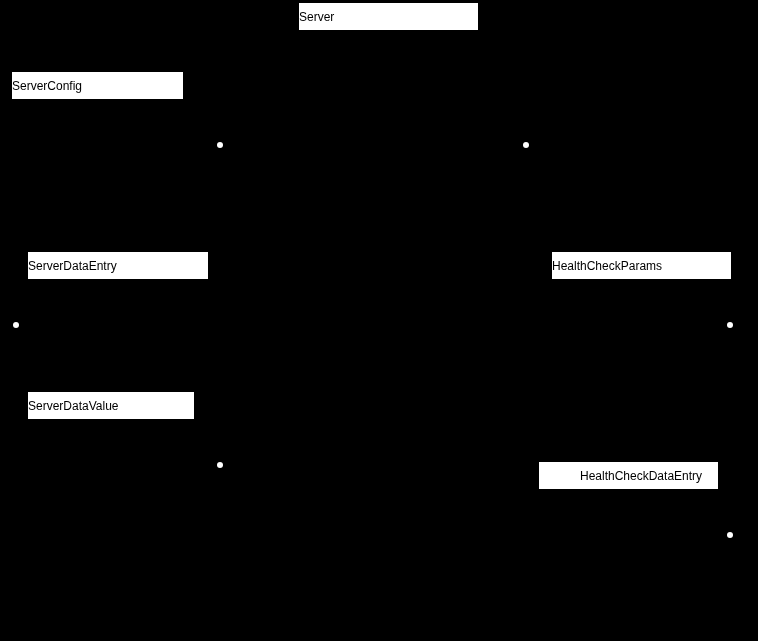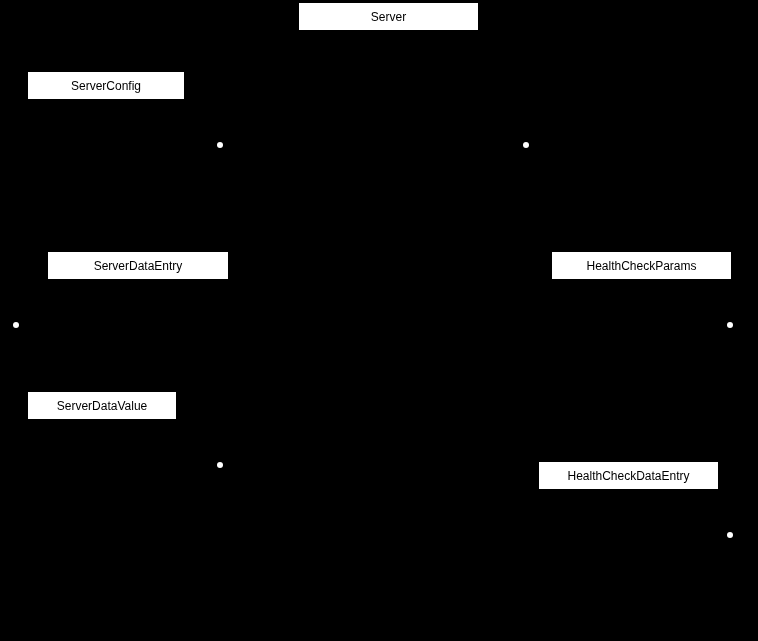--- a/index.html
+++ b/index.html
@@ -19,21 +19,21 @@
     background: #000000;
   }
   .node {
     position: absolute;
     width: 179px;
     height: 27px;
     background: #ffffff;
     color: #000000;
     display: flex;
     align-items: center;
-    justify-content: center;
+    justify-content: flex-start;
     box-sizing: border-box;
     font-family: "Liberation Sans", sans-serif;
     font-size: 12px;
     line-height: 1;
     white-space: nowrap;
   }
   .dot {
     position: absolute;
     width: 6px;
     height: 6px;
@@ -44,38 +44,38 @@
 </style>
 </head>
 <body>
 
 <div class="canvas">
 
   <div class="node" style="left: 299px; top: 3px; width: 179px; height: 27px;">
     <span>Server</span>
   </div>
 
-  <div class="node" style="left: 28px; top: 72px; width: 156px; height: 27px;">
+  <div class="node" style="left: 12px; top: 72px; width: 171px; height: 27px;">
     <span>ServerConfig</span>
   </div>
 
 
-  <div class="node" style="left: 28px; top: 252px; width: 180px; height: 27px; margin-left: 20px;">
+  <div class="node" style="left: 28px; top: 252px; width: 180px; height: 27px;">
     <span>ServerDataEntry</span>
   </div>
 
   <div class="node" style="left: 552px; top: 252px; width: 179px; height: 27px;">
     <span>HealthCheckParams</span>
   </div>
 
-  <div class="node" style="left: 28px; top: 392px; width: 148px; height: 27px;">
+  <div class="node" style="left: 28px; top: 392px; width: 166px; height: 27px;">
     <span>ServerDataValue</span>
   </div>
 
-  <div class="node" style="left: 539px; top: 462px; width: 179px; height: 27px;">
+  <div class="node" style="left: 539px; top: 462px; width: 179px; height: 27px; padding-left: 41px;">
     <span>HealthCheckDataEntry</span>
   </div>
 
   <div class="dot" style="left: 220px; top: 145px;"></div>
   <div class="dot" style="left: 526px; top: 145px;"></div>
   <div class="dot" style="left: 16px; top: 325px;"></div>
   <div class="dot" style="left: 730px; top: 325px;"></div>
   <div class="dot" style="left: 220px; top: 465px;"></div>
   <div class="dot" style="left: 730px; top: 535px;"></div>
 

